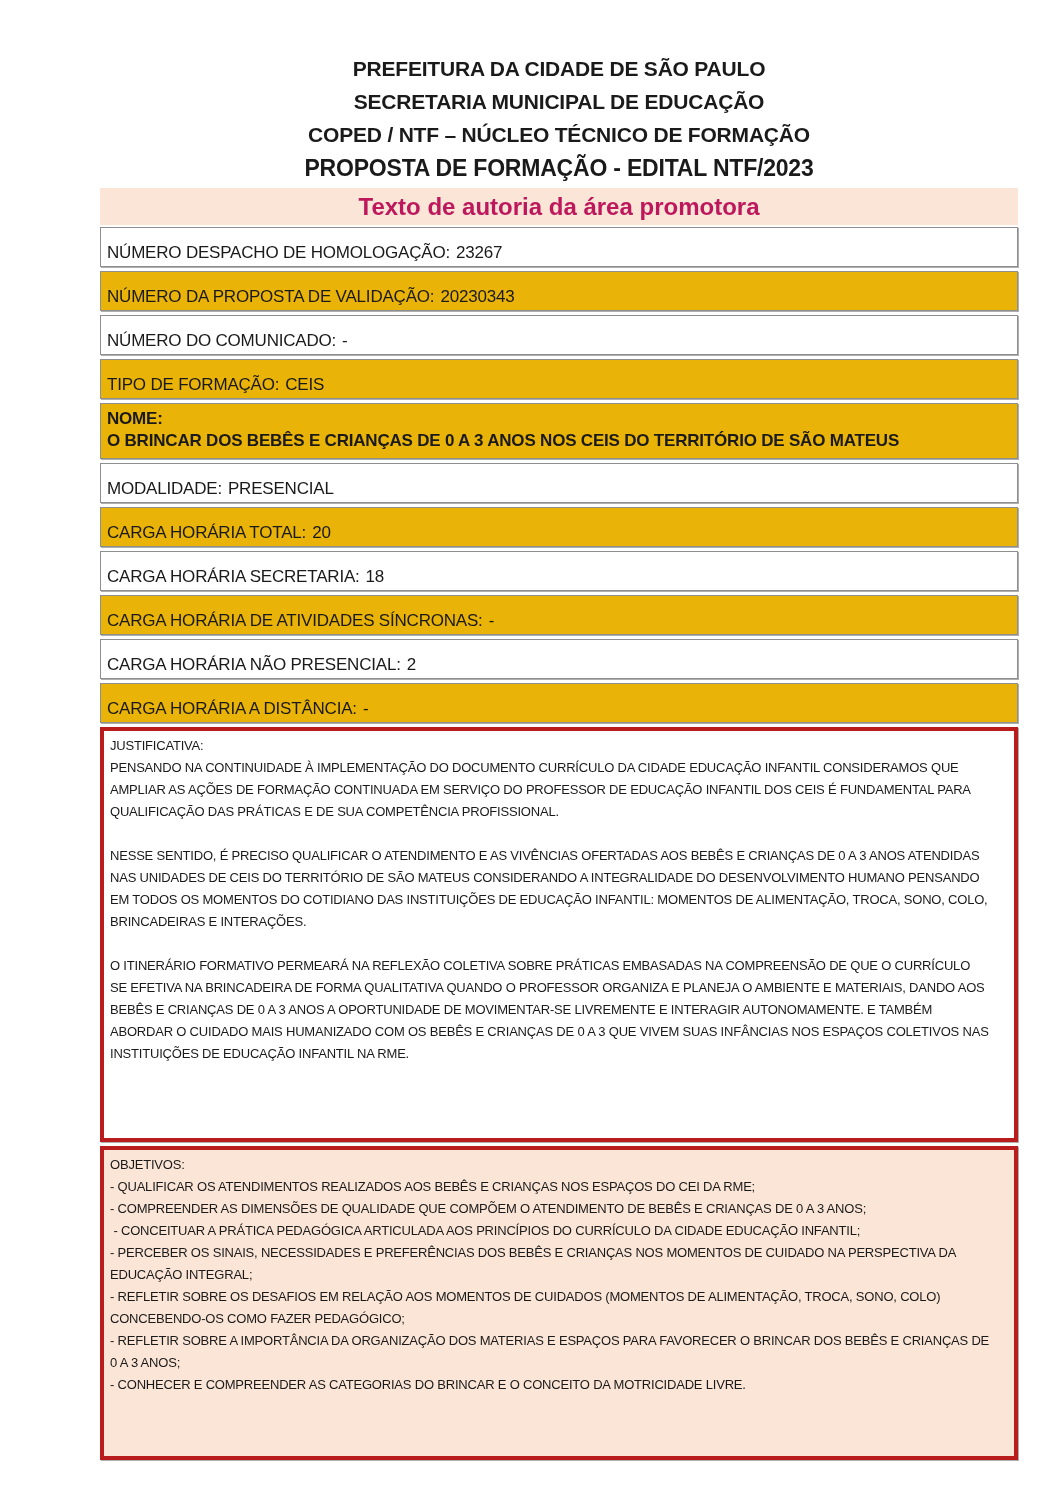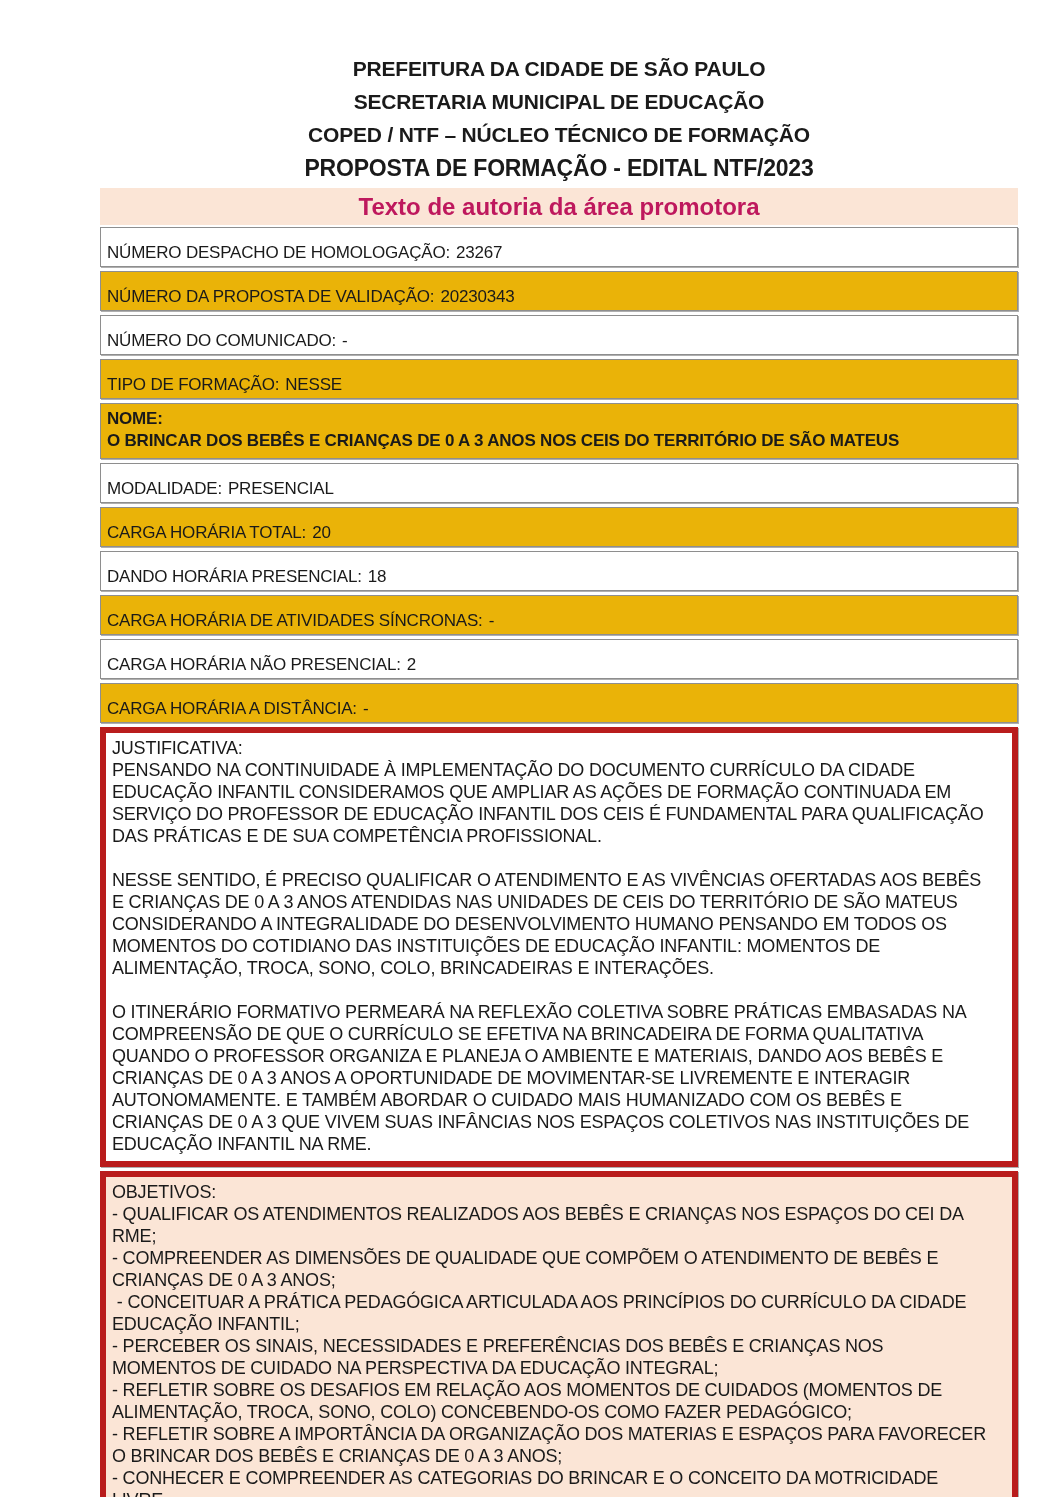--- a/index.html
+++ b/index.html
@@ -52,26 +52,26 @@
     letter-spacing: -0.2px;
   }
   .row.peach { background: #eab308; }
   .row.bold  { font-weight: bold; }
   .row.twoline { min-height: 56px; padding-top: 4px; }
   .row .val { margin-left: 6px; }
   .row.twoline .val { display: block; margin-left: 0; }
 
   
   .bigbox {
-    border: 6px solid #b91c1c;
+    border: 4px solid #b91c1c;
     box-shadow: 1px 1px 0 rgba(110,110,110,0.55);
     background: #ffffff;
     padding: 4px 24px 6px 6px;
     margin-bottom: 4px;
-    font-size: 18px;
+    font-size: 13px;
     line-height: 22px;
     letter-spacing: -0.2px;
   }
   .bigbox.peach { background: #fbe5d6; }
   .bigbox .sec-title { line-height: 22px; }
   .bigbox p { margin: 0 0 22px 0; white-space: pre-wrap; }
   .bigbox p:last-child { margin-bottom: 0; }
   .bigbox .obj-item { white-space: pre-wrap; }
   .box-justificativa { min-height: 415px; }
   .box-objetivos { min-height: 314px; }
@@ -97,38 +97,38 @@
 
     <div class="row peach">
       <span class="lbl">NÚMERO DA PROPOSTA DE VALIDAÇÃO:</span><span class="val">20230343</span>
     </div>
 
     <div class="row">
       <span class="lbl">NÚMERO DO COMUNICADO:</span><span class="val">-</span>
     </div>
 
     <div class="row peach">
-      <span class="lbl">TIPO DE FORMAÇÃO:</span><span class="val">NESSE</span>
+      <span class="lbl">TIPO DE FORMAÇÃO:</span><span class="val">CEIS</span>
     </div>
 
 
     <div class="row peach bold twoline">
       <span class="lbl">NOME:</span><span class="val">O BRINCAR DOS BEBÊS E CRIANÇAS DE 0 A 3 ANOS NOS CEIS DO TERRITÓRIO DE SÃO MATEUS</span>
     </div>
 
     <div class="row">
       <span class="lbl">MODALIDADE:</span><span class="val">PRESENCIAL</span>
     </div>
 
     <div class="row peach">
       <span class="lbl">CARGA HORÁRIA TOTAL:</span><span class="val">20</span>
     </div>
 
     <div class="row">
-      <span class="lbl">DANDO HORÁRIA PRESENCIAL:</span><span class="val">18</span>
+      <span class="lbl">CARGA HORÁRIA SECRETARIA:</span><span class="val">18</span>
     </div>
 
     <div class="row peach">
       <span class="lbl">CARGA HORÁRIA DE ATIVIDADES SÍNCRONAS:</span><span class="val">-</span>
     </div>
 
     <div class="row">
       <span class="lbl">CARGA HORÁRIA NÃO PRESENCIAL:</span><span class="val">2</span>
     </div>
 

